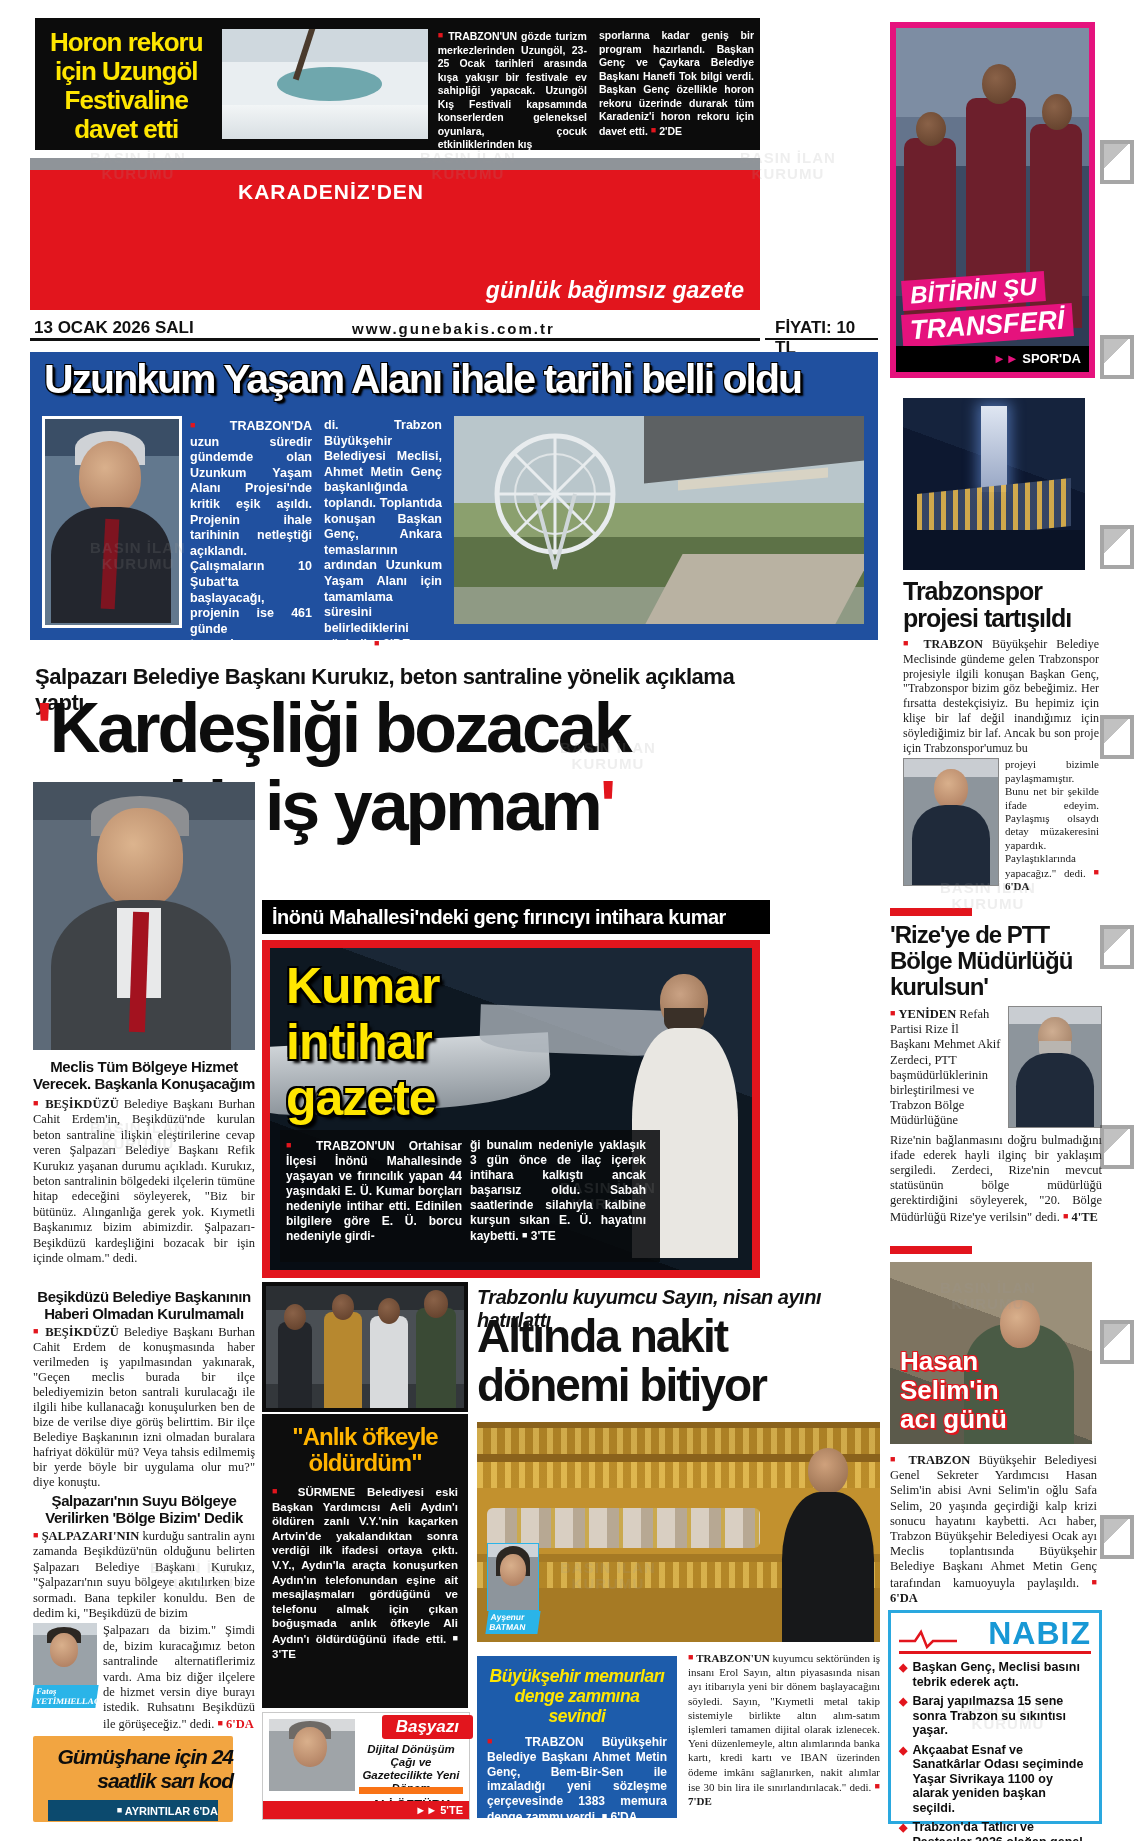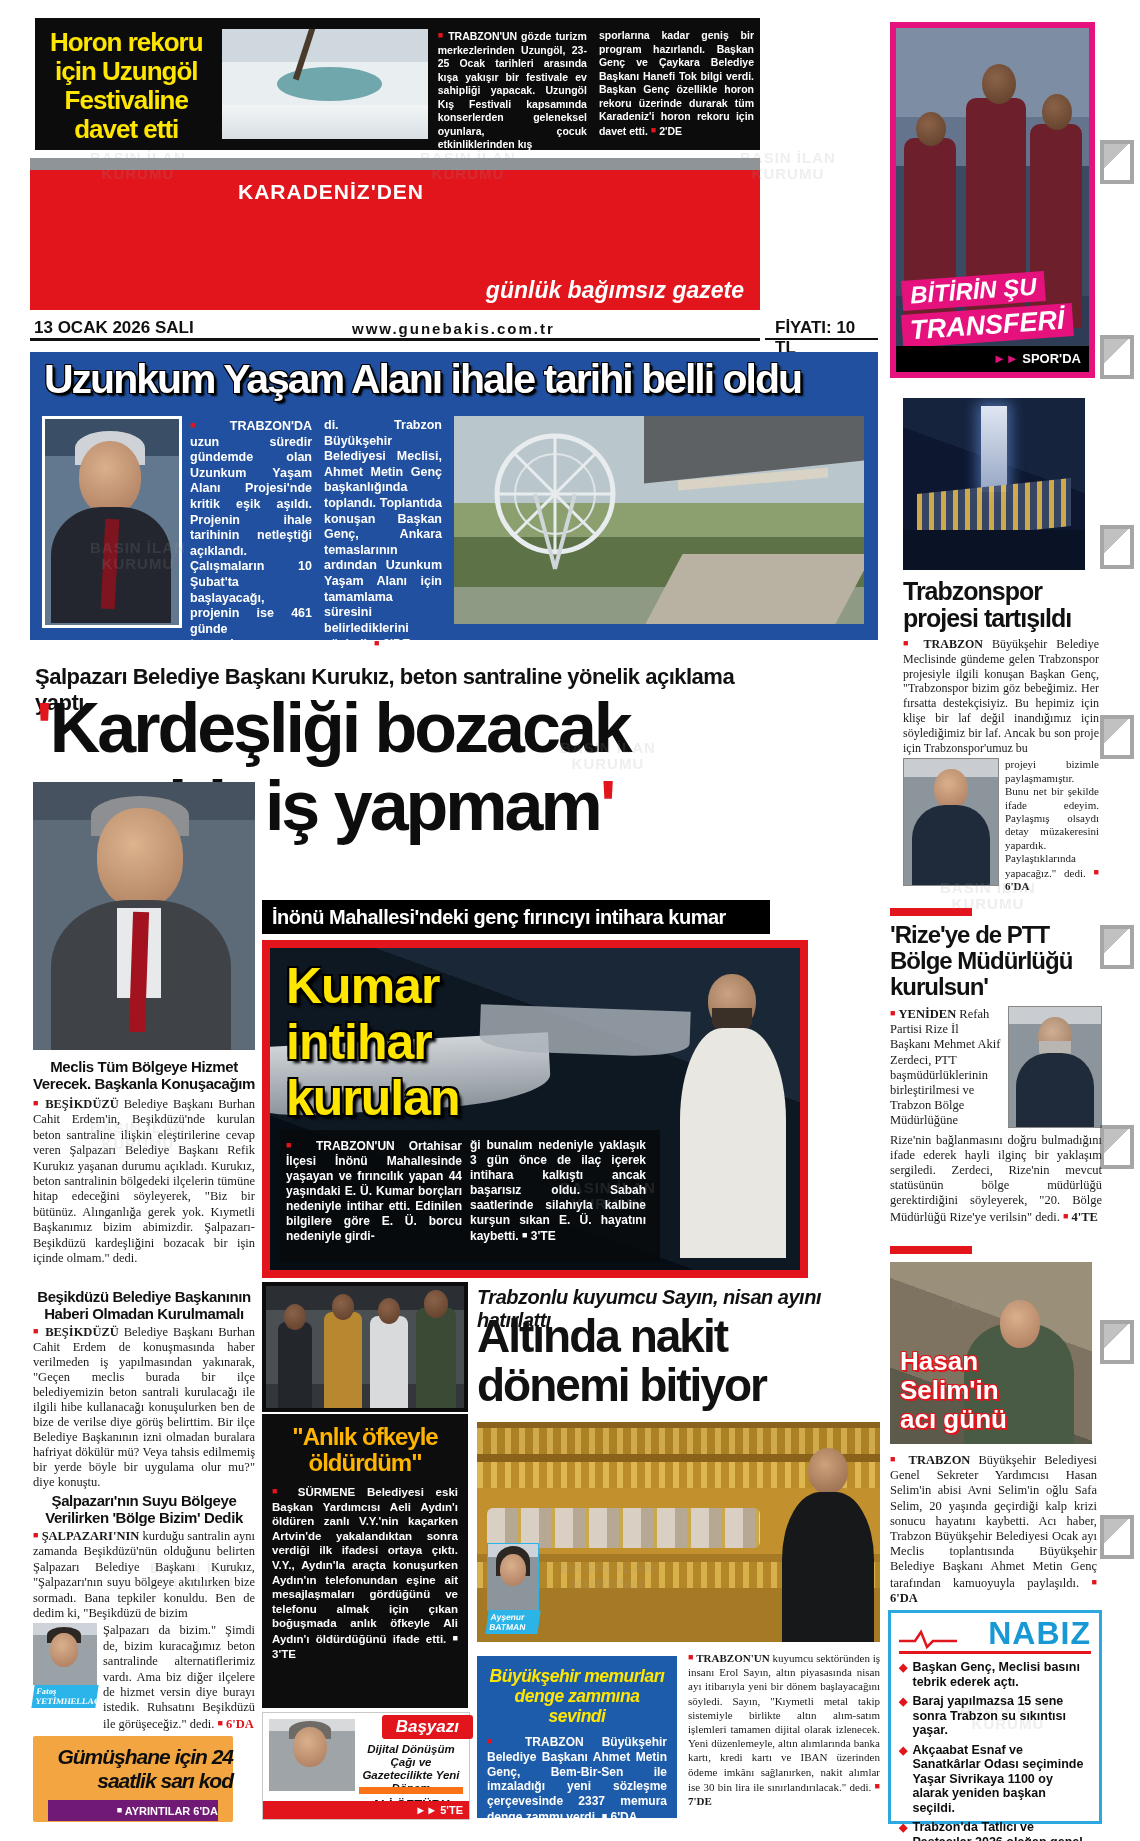--- a/index.html
+++ b/index.html
@@ -102,27 +102,27 @@
   .fphoto{width:64px;flex:0 0 64px;margin-right:6px;position:relative;}
   .fimg{height:62px;background:linear-gradient(180deg,#cdd3d8 0 20%,#9aa2a8 20%);position:relative;overflow:hidden;}
   .fimg .head{position:absolute;left:17px;top:10px;width:28px;height:34px;border-radius:48%;
               background:radial-gradient(circle at 42% 36%,#d9b08c,#a9775a);}
   .fimg .hair{position:absolute;left:14px;top:4px;width:34px;height:16px;border-radius:50% 50% 0 0;background:#2c2722;}
   .caplbl{background:#2ab4e8;color:#fff;font-weight:bold;font-size:8.5px;line-height:9.5px;
           padding:2px 3px;transform:skewX(-8deg);}
   .orangebox{background:#f2a541;z-index:1;text-align:right;border-radius:2px;}
   .orangebox .t{font-style:italic;font-weight:bold;font-size:21px;line-height:24px;letter-spacing:-1px;
                 padding-top:9px;color:#0d0d0d;}
-  .orangebox .strip{margin:7px auto 0 auto;width:170px;background:#701a75;color:#fff;font-weight:bold;
+  .orangebox .strip{margin:7px auto 0 auto;width:170px;background:#0c4a6e;color:#fff;font-weight:bold;
                 font-size:11px;line-height:20px;}
   
   .kstrip{background:#000;color:#fff;font-weight:bold;font-size:20px;line-height:34px;
           padding-left:10px;z-index:1;letter-spacing:-0.5px;}
   .kbox{border:8px solid #e2151d;z-index:1;overflow:hidden;
-        background:linear-gradient(200deg,#1a2736 0 30%,#0e1822 30% 70%,#070d14 70%);padding-left:48px;}
+        background:linear-gradient(200deg,#1a2736 0 30%,#0e1822 30% 70%,#070d14 70%);}
   .kbox .boat{position:absolute;left:-20px;top:92px;width:300px;height:70px;border-radius:0 0 40% 20%;
         background:linear-gradient(180deg,#cfd4d8,#8c949b);transform:rotate(-3deg);}
   .kbox .boat2{position:absolute;left:210px;top:60px;width:210px;height:46px;border-radius:0 0 30% 30%;
         background:#aab2b9;transform:rotate(2deg);opacity:.8;}
   .kman{position:absolute;right:6px;top:26px;width:120px;height:290px;}
   .kman .head{position:absolute;left:34px;top:0;width:48px;height:56px;border-radius:48%;
         background:radial-gradient(circle at 42% 36%,#caa284,#8d6richtig) ;background:radial-gradient(circle at 42% 36%,#caa284,#8d6547);}
   .kman .beard{position:absolute;left:38px;top:34px;width:40px;height:26px;border-radius:0 0 50% 50%;background:#3a3028;}
   .kman .shirt{position:absolute;left:6px;top:54px;width:106px;height:230px;border-radius:40% 40% 0 0;
         background:#e9e7e2;}
@@ -378,21 +378,21 @@
     <div class="boat"></div>
     <div class="boat2"></div>
     <div class="kman">
       <div class="head"></div>
       <div class="beard"></div>
       <div class="shirt"></div>
     </div>
     <div class="kyel">
       <span>Kumar</span><br>
       <span>intihar</span><br>
-      <span>kurulan</span>
+      <span>gazete</span>
     </div>
     <div class="kband">
       <div class="c">
         <span class="sqm">■</span>
         <span>TRABZON'UN Ortahisar İlçesi İnönü Mahallesinde yaşayan ve fırıncılık yapan 44 yaşındaki E. Ü. Kumar borçları nedeniyle intihar etti. Edinilen bilgilere göre E. Ü. borcu nedeniyle girdi-</span>
       </div>
       <div class="c">
         <span>ği bunalım nedeniyle yaklaşık 3 gün önce de ilaç içerek intihara kalkıştı ancak başarısız oldu. Sabah saatlerinde silahıyla kalbine kurşun sıkan E. Ü. hayatını kaybetti.</span>
         <span class="sqw" style="color:#fff">■</span>
         <span class="pref">3'TE</span>
@@ -459,21 +459,21 @@
         <span>Ayşenur</span><br>
         <span>BATMAN</span>
       </div>
     </div>
   </div>
   <div class="abs mem" style="left:477px;top:1656px;width:180px;height:142px">
     <div class="h">Büyükşehir memurları denge zammına sevindi</div>
     <div class="b">
       <span class="sqm">■</span>
       <span class="lead">TRABZON</span>
-      <span>Büyükşehir Belediye Başkanı Ahmet Metin Genç, Bem-Bir-Sen ile imzaladığı yeni sözleşme çerçevesinde 2337 memura denge zammı verdi.</span>
+      <span>Büyükşehir Belediye Başkanı Ahmet Metin Genç, Bem-Bir-Sen ile imzaladığı yeni sözleşme çerçevesinde 1383 memura denge zammı verdi.</span>
       <span class="sqw" style="color:#fff">■</span>
       <span class="pref">6'DA</span>
     </div>
   </div>
   <div class="abs abody serif just" style="left:688px;top:1650px;width:192px;height:172px;overflow:hidden">
     <span class="sqm">■</span>
     <span class="lead">TRABZON'UN</span>
     <span>kuyumcu sektöründen iş insanı Erol Sayın, altın piyasasında nisan ayı itibarıyla yeni bir dönem başlayacağını söyledi. Sayın, "Kıymetli metal takip sistemiyle birlikte altın alım-satım işlemleri tamamen dijital olarak izlenecek. Yeni düzenlemeyle, altın alımlarında banka kartı, kredi kartı ve IBAN üzerinden ödeme imkânı sağlanırken, nakit alımlar ise 30 bin lira ile sınırlandırılacak." dedi.</span>
     <span class="sqm">■</span>
     <span class="pref">7'DE</span>

